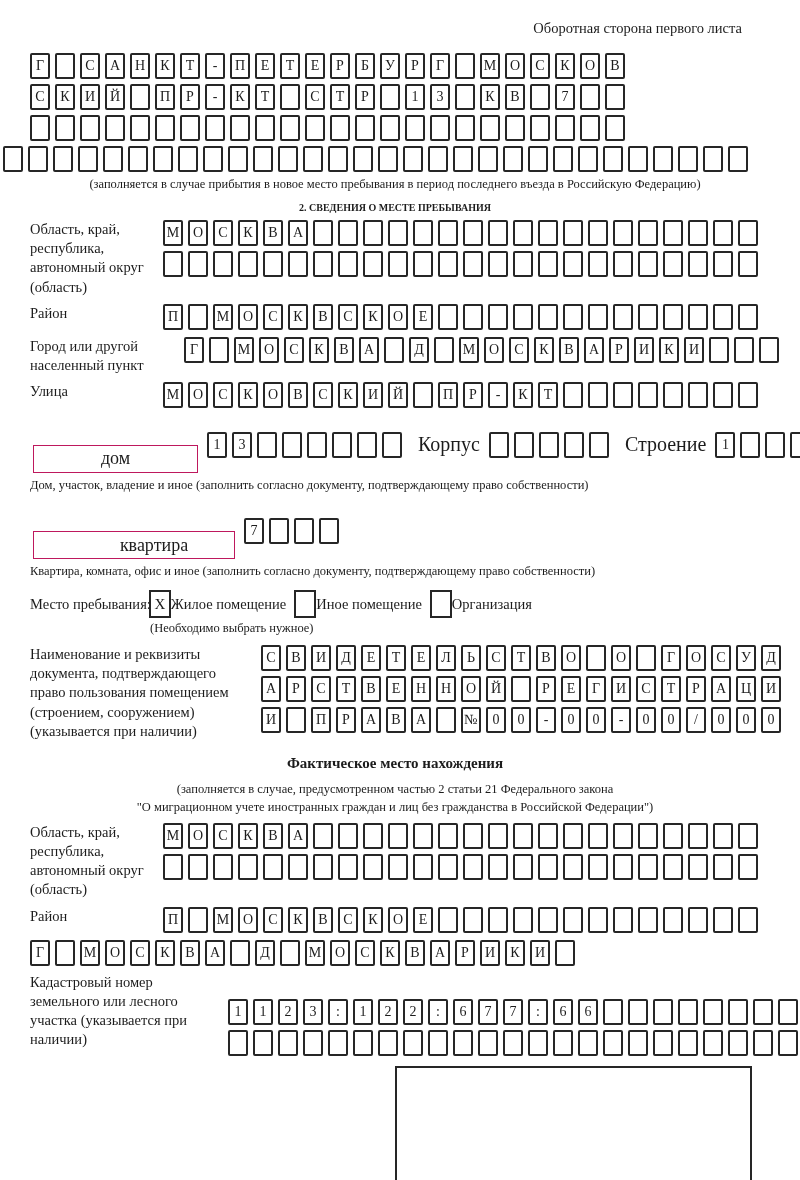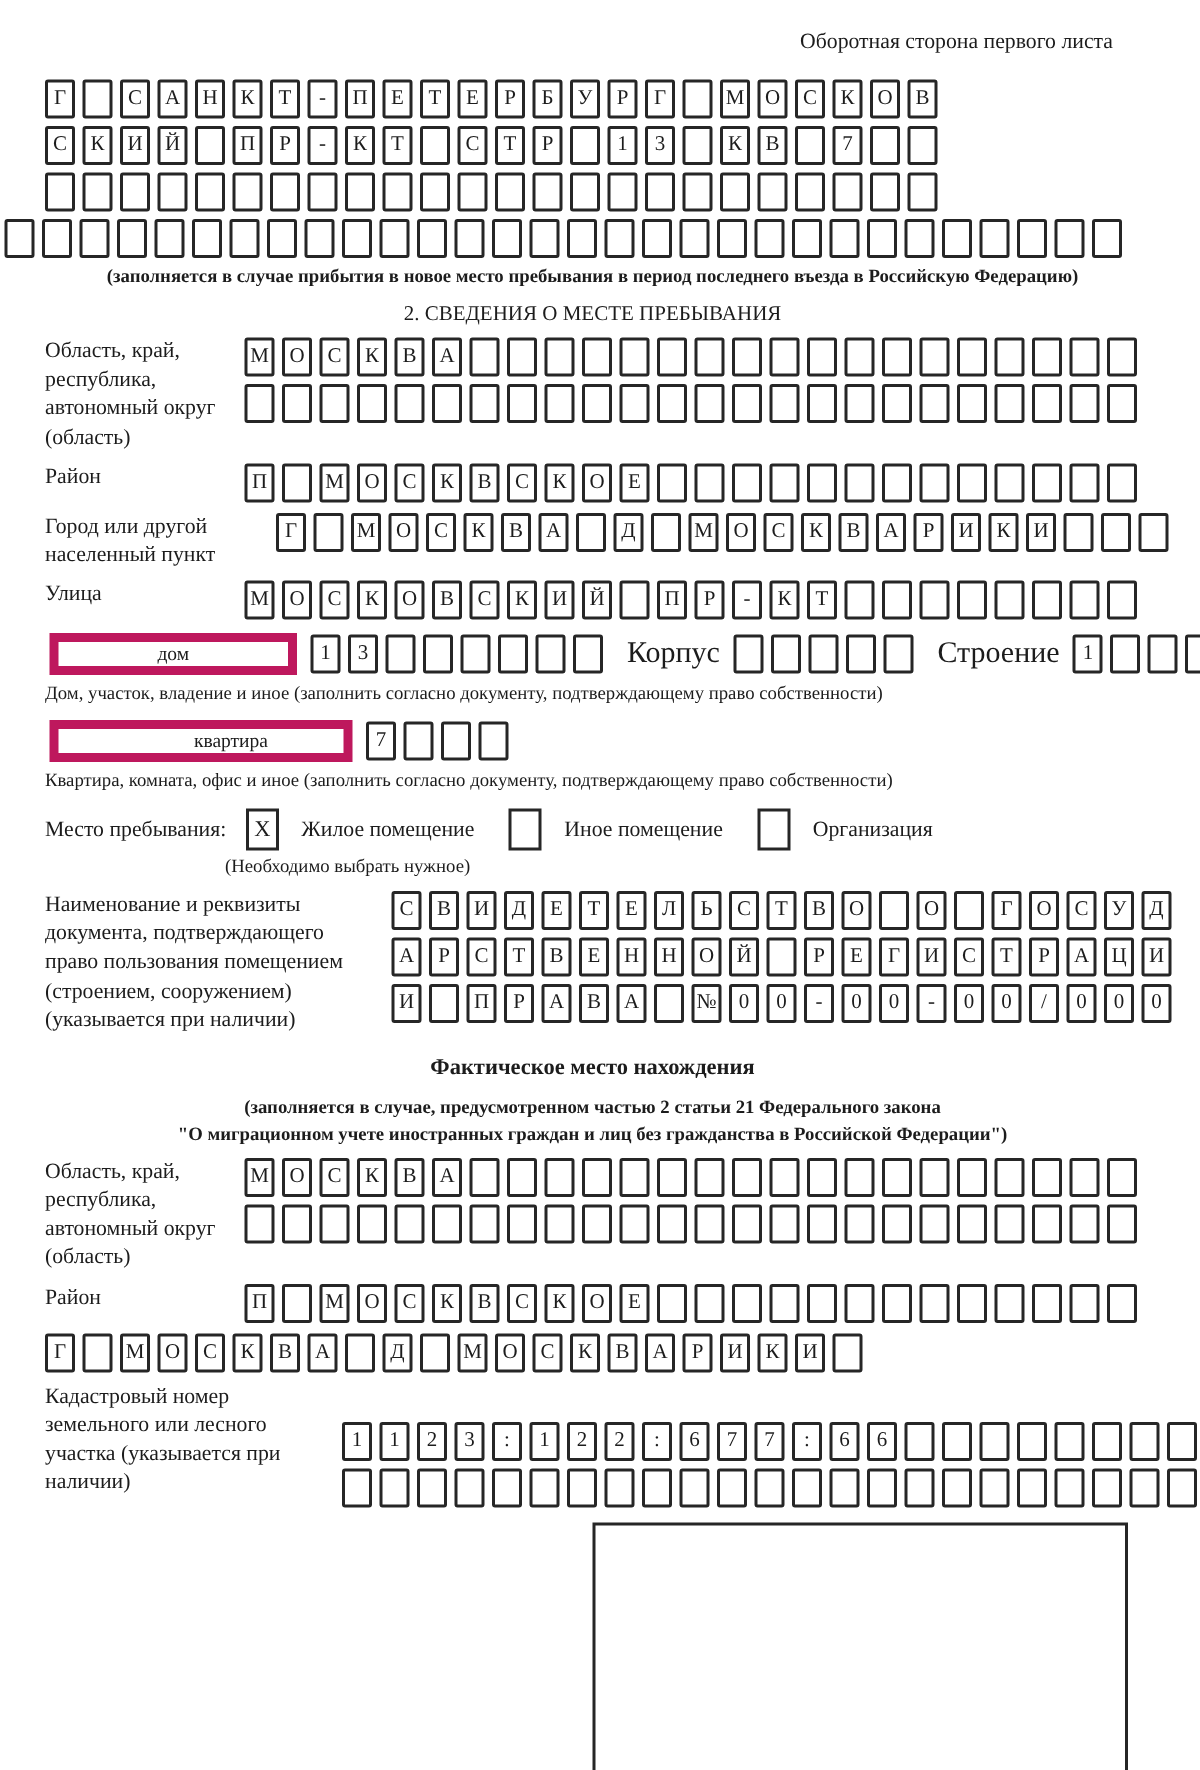--- a/index.html
+++ b/index.html
@@ -26,37 +26,37 @@
   .cells { display: flex; gap: 5px; flex: none; }
   .cell {
     flex: none; width: 20px; height: 26px;
     border: 2px solid #262626; border-radius: 2px;
     display: flex; align-items: center; justify-content: center;
     font-size: 14px; line-height: 1; background: #fff;
   }
   .fullrow { margin-left: -27px; margin-top: 5px; }
 
   .caption { font-size: 12.5px; line-height: 1.45; margin-top: 3px; }
-  .center { text-align: center; font-weight: bold; }
+  .center { text-align: center; }
   .prewrap { white-space: pre-line; }
 
-  .sec-title { text-align: center; font-weight: normal; font-size: 14px; margin-top: 9px; }
+  .sec-title { text-align: center; font-weight: bold; font-size: 10px; margin-top: 9px; }
   .sub-title { text-align: center; font-weight: bold; font-size: 15px; margin-top: 14px; }
 
   .inline-row { display: flex; align-items: center; margin-top: 9px; }
   .widebox {
-    flex: none; height: 28px; border: 6px solid #be185d;
+    flex: none; height: 28px; border: 1px solid #be185d;
     display: flex; align-items: center; justify-content: center;
-    font-size: 13px; margin-right: 9px;
+    font-size: 18px; margin-right: 9px; margin-top: 28px;
   }
   .widebox.house { width: 165px; margin-left: 3px; }
   .widebox.apt { width: 202px; margin-left: 3px; padding-left: 40px; }
   .inline-label { font-size: 20px; margin: 0 9px 0 16px; }
 
-  .stay-row { display: flex; align-items: center; gap: 15px; margin-top: 10px; font-size: 14.5px; text-align: center; }
+  .stay-row { display: flex; align-items: center; margin-top: 10px; font-size: 14.5px; text-align: center; }
   .checkbox {
     flex: none; width: 22px; height: 28px; border: 2px solid #262626;
     display: flex; align-items: center; justify-content: center; font-size: 15px;
   }
   .stay-note { margin-left: 120px; width: 360px; font-size: 12.5px; margin-top: 3px; }
 
   .doc-block { margin-top: 9px; }
 
   .stamp-wrap { width: 400px; margin-left: auto; margin-right: 8px; margin-top: 10px; }
   .stamp-box { width: 357px; height: 173px; border: 2px solid #262626; margin-left: 43px; background: #fff; }

